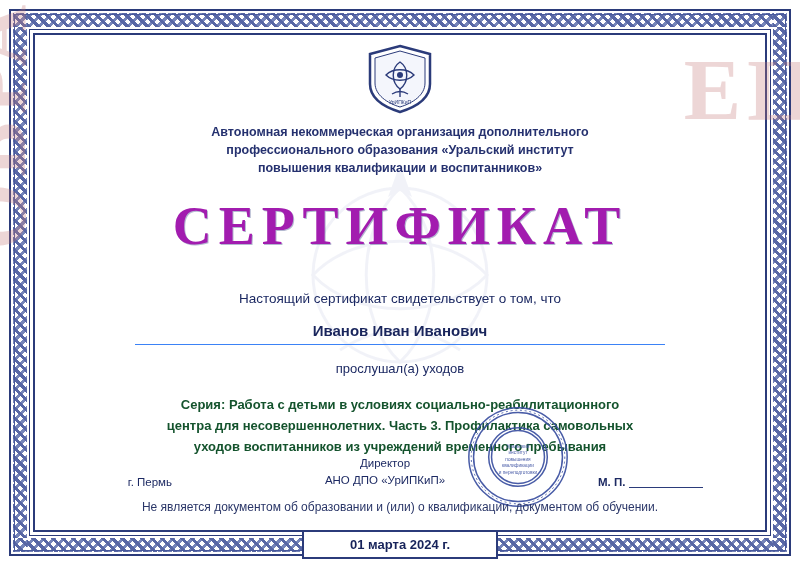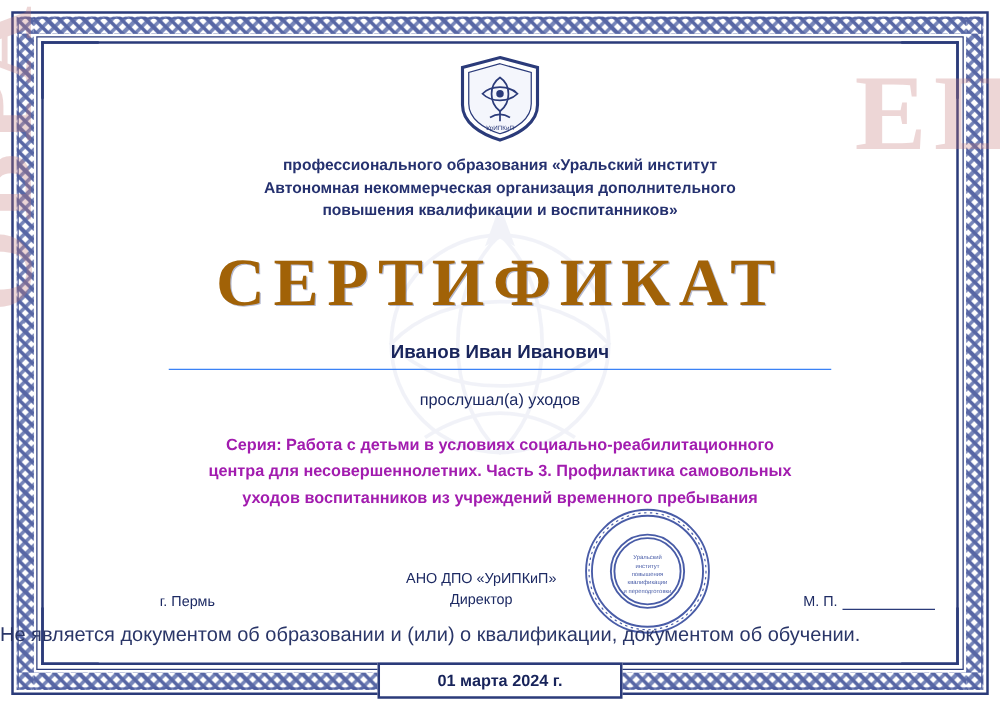--- a/index.html
+++ b/index.html
@@ -125,21 +125,21 @@
     line-height: 1.42;
     color: #25316f;
     margin: 0 auto;
     max-width: 460px;
   }
 
   .title {
     font-size: 54px;
     font-weight: bold;
     letter-spacing: 7px;
-    color: #a16207;
+    color: #a21caf;
     margin: 18px 0 6px 0;
     font-family: "Liberation Serif", serif;
     text-shadow: 1px 1px 0 rgba(40,55,120,.35);
   }
 
   .subtitle {
     font-size: 13.5px;
     color: #1d2a63;
     margin-top: 34px;
   }
@@ -159,54 +159,56 @@
     margin-top: 16px;
     color: #1d2a63;
   }
 
   .course {
     font-size: 13px;
     font-weight: bold;
     line-height: 1.62;
     margin: 18px auto 0 auto;
     max-width: 470px;
-    color: #a21caf;
+    color: #14532d;
   }
 
   
   .sign-row {
     position: absolute;
     left: 52px; right: 52px; top: 455px;
     display: flex;
     align-items: flex-end;
     justify-content: space-between;
     font-size: 11.5px;
     color: #1d2a63;
   }
   .city { width: 120px; text-align: right; padding-bottom: 2px; }
   .director { text-align: center; line-height: 1.5; }
   .mp {
     width: 150px;
-    text-align: right;
+    text-align: left;
     padding-bottom: 2px;
     white-space: nowrap;
+    font-weight: bold;
   }
   .mp .rule {
     display: inline-block;
     width: 74px;
     border-bottom: 1px solid #2b3b7a;
     margin-left: 4px;
     vertical-align: bottom;
     height: 11px;
   }
 
   .disclaimer {
     position: absolute;
     left: 0; right: 0; top: 500px;
-    font-size: 16px;
+    text-align: center;
+    font-size: 12px;
     color: #2a3668;
   }
 
   .date-box {
     position: absolute;
     left: 50%;
     transform: translateX(-50%);
     top: 530px;
     border: 2px solid #2b3b7a;
     padding: 5px 46px;
@@ -267,27 +269,28 @@
           <path d="M22 31 C29 24, 43 24, 50 31 C43 38, 29 38, 22 31 Z"></path>
           <line x1="36" y1="45" x2="36" y2="53"></line>
           <path d="M28 50 q8 -5 16 0"></path>
         </g>
         <circle cx="36" cy="31" r="3" fill="#2b3b7a"></circle>
         <text x="36" y="60" font-size="5" text-anchor="middle" fill="#2b3b7a" font-family="Liberation Sans, sans-serif">УрИПКиП</text>
       </svg>
     </div>
 
     <div class="org-name">
+      <div>Автономная некоммерческая организация дополнительного</div>
       <div>профессионального образования «Уральский институт</div>
-      <div>Автономная некоммерческая организация дополнительного</div>
       <div>повышения квалификации и воспитанников»</div>
     </div>
 
     <div class="title">СЕРТИФИКАТ</div>
 
+    <div class="subtitle">Настоящий сертификат свидетельствует о том, что</div>
 
     <div class="name-line">Иванов Иван Иванович</div>
 
     <div class="action">прослушал(а) уходов</div>
 
     <div class="course">
       <div>Серия: Работа с детьми в условиях социально-реабилитационного</div>
       <div>центра для несовершеннолетних. Часть 3. Профилактика самовольных</div>
       <div>уходов воспитанников из учреждений временного пребывания</div>
     </div>
@@ -308,22 +311,22 @@
       <text x="55" y="52">институт</text>
       <text x="55" y="59">повышения</text>
       <text x="55" y="66">квалификации</text>
       <text x="55" y="73">и переподготовки</text>
     </g>
   </svg>
 
   <div class="sign-row">
     <div class="city">г. Пермь</div>
     <div class="director">
+      <div>Директор</div>
       <div>АНО ДПО «УрИПКиП»</div>
-      <div>Директор</div>
     </div>
     <div class="mp">
       <span>М. П.</span><span class="rule"></span>
     </div>
   </div>
 
   <div class="disclaimer">Не является документом об образовании и (или) о квалификации, документом об обучении.</div>
 
   <div class="date-box">01 марта 2024 г.</div>
 </div>

